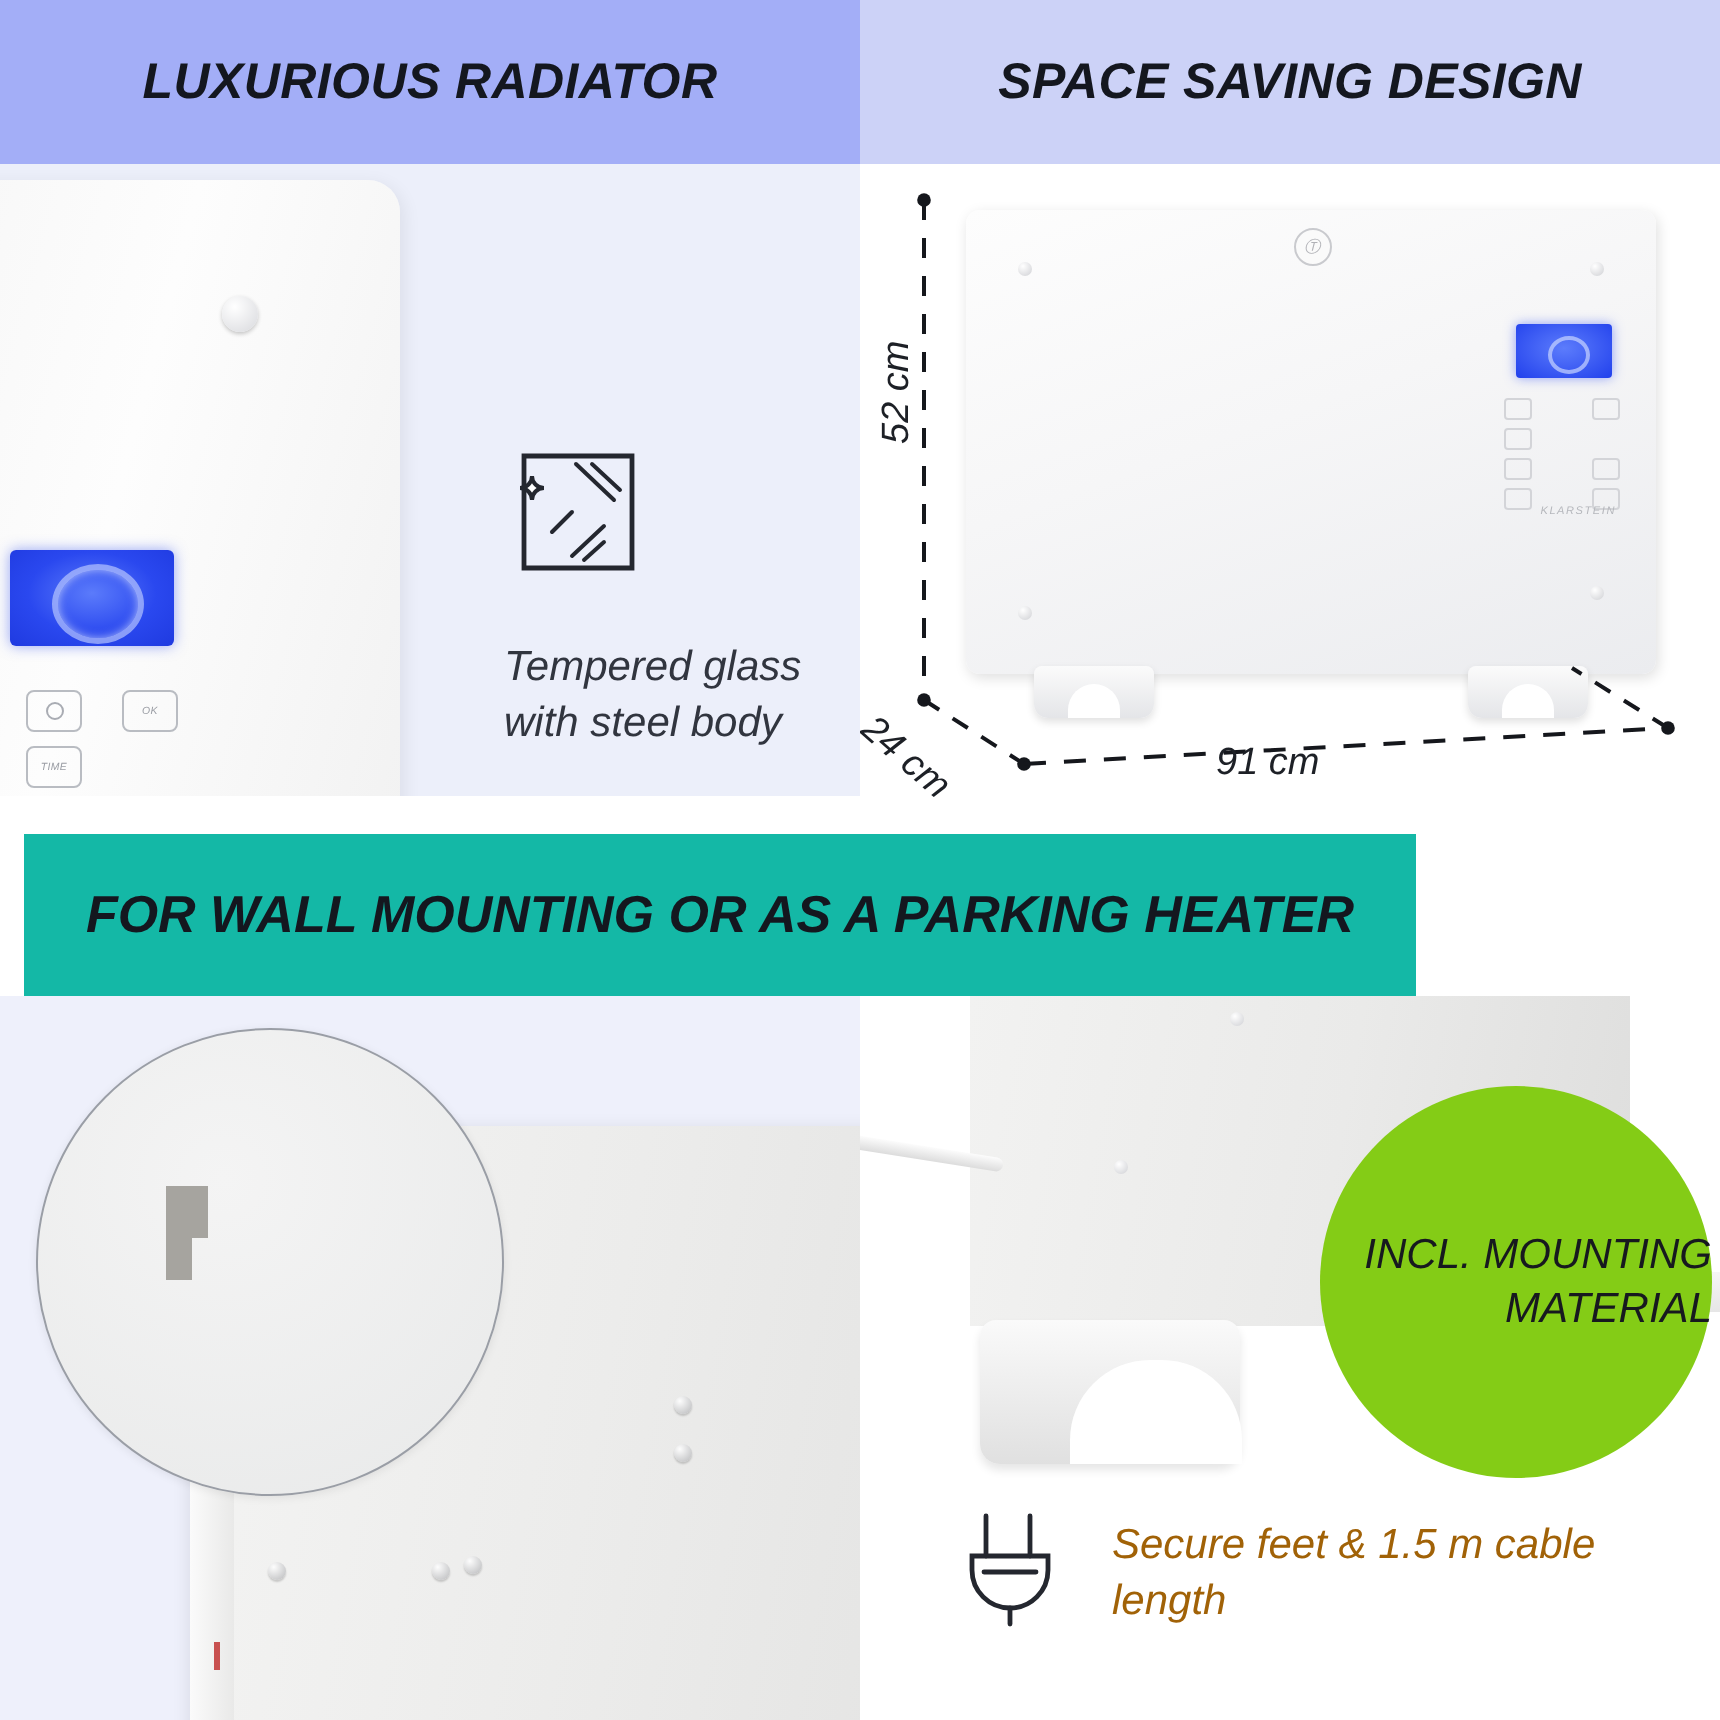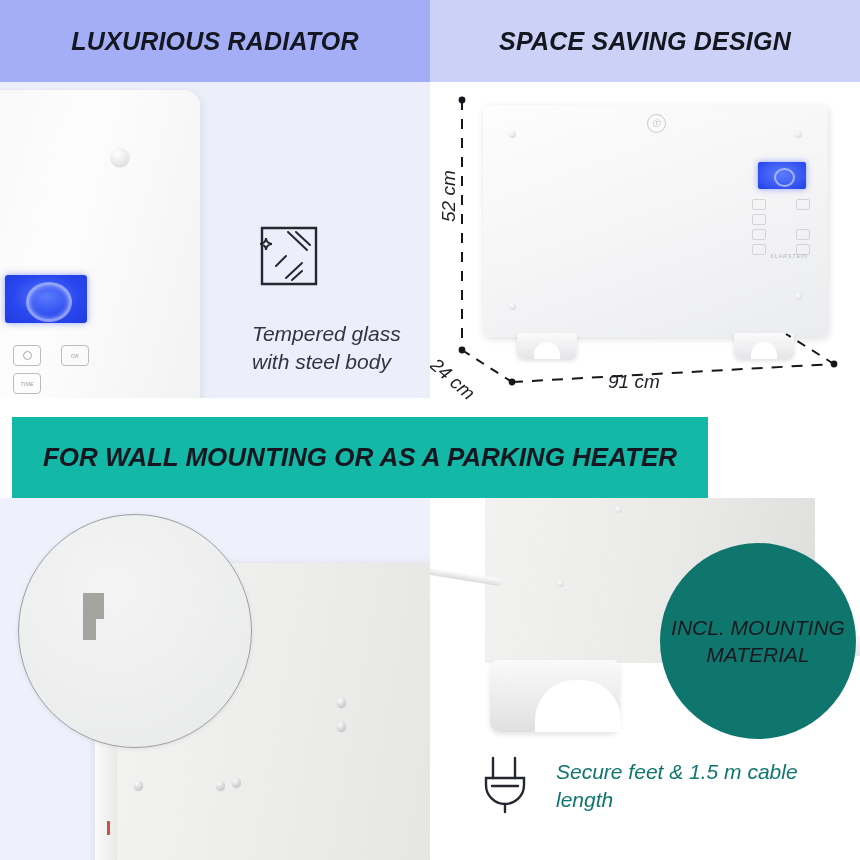--- a/index.html
+++ b/index.html
@@ -112,25 +112,25 @@
      background:linear-gradient(180deg,#f6f6f6,#e6e6e6);}
   .cable{position:absolute;left:-8px;top:75px;width:80px;height:7px;
      background:linear-gradient(180deg,#fcfcfc,#dcdcdc);border-radius:4px;
      transform:rotate(9deg);}
   .foot-br{position:absolute;left:60px;top:162px;width:130px;height:72px;
      background:linear-gradient(180deg,#fafafa,#e0e0e0);
      border-radius:8px 8px 10px 10px;box-shadow:0 3px 5px rgba(0,0,0,.1);}
   .foot-br::after{content:"";position:absolute;left:45px;bottom:0;width:86px;height:52px;
      border-radius:40px 40px 0 0;background:#ffffff;}
   .pill{position:absolute;left:230px;top:45px;width:196px;height:196px;
-     border-radius:50%;background:#0f766e;display:flex;align-items:center;
-     justify-content:center;text-align:center;}
+     border-radius:50%;background:#84cc16;display:flex;align-items:center;
+     justify-content:center;text-align:right;}
   .pill-txt{font-size:21px;line-height:1.3;color:#17191f;}
   .plug-row{position:absolute;left:48px;top:256px;display:flex;align-items:center;gap:24px;}
-  .plug-txt{font-size:21px;line-height:1.33;color:#0f766e;}
+  .plug-txt{font-size:21px;line-height:1.33;color:#a16207;}
 </style>
 </head>
 <body>
 
 <div class="page">
 
   <div class="hdr hdr-left">
     <div class="hdr-txt">LUXURIOUS RADIATOR</div>
   </div>
   <div class="hdr hdr-right">

